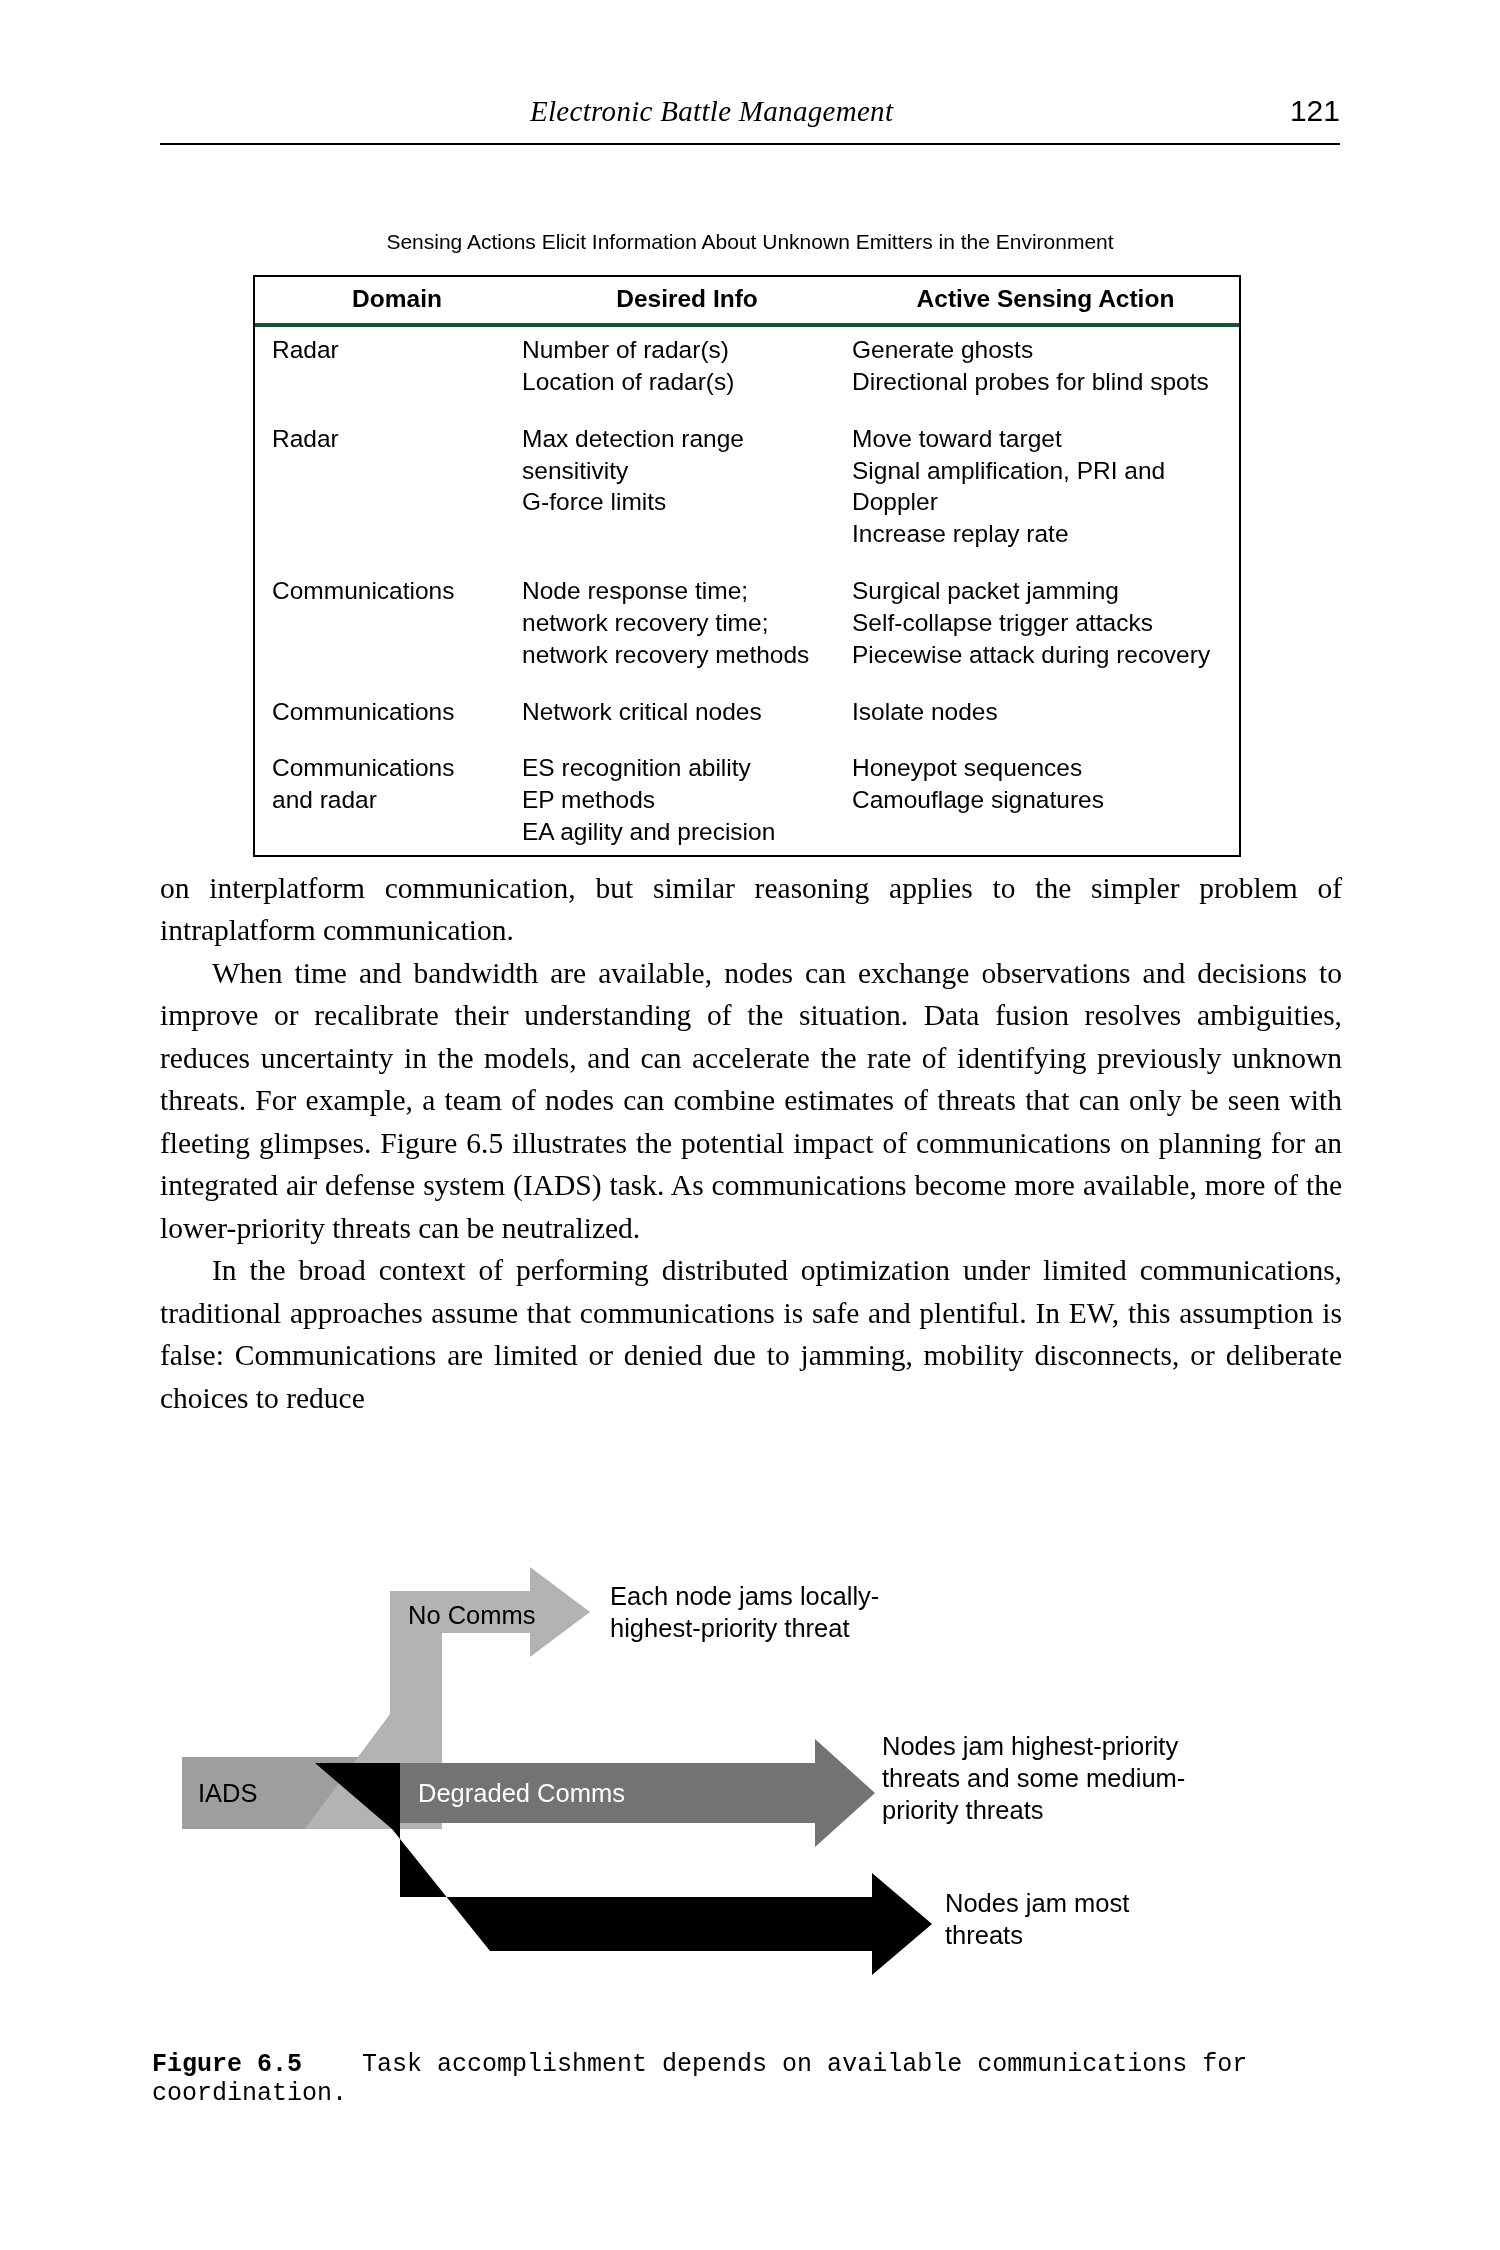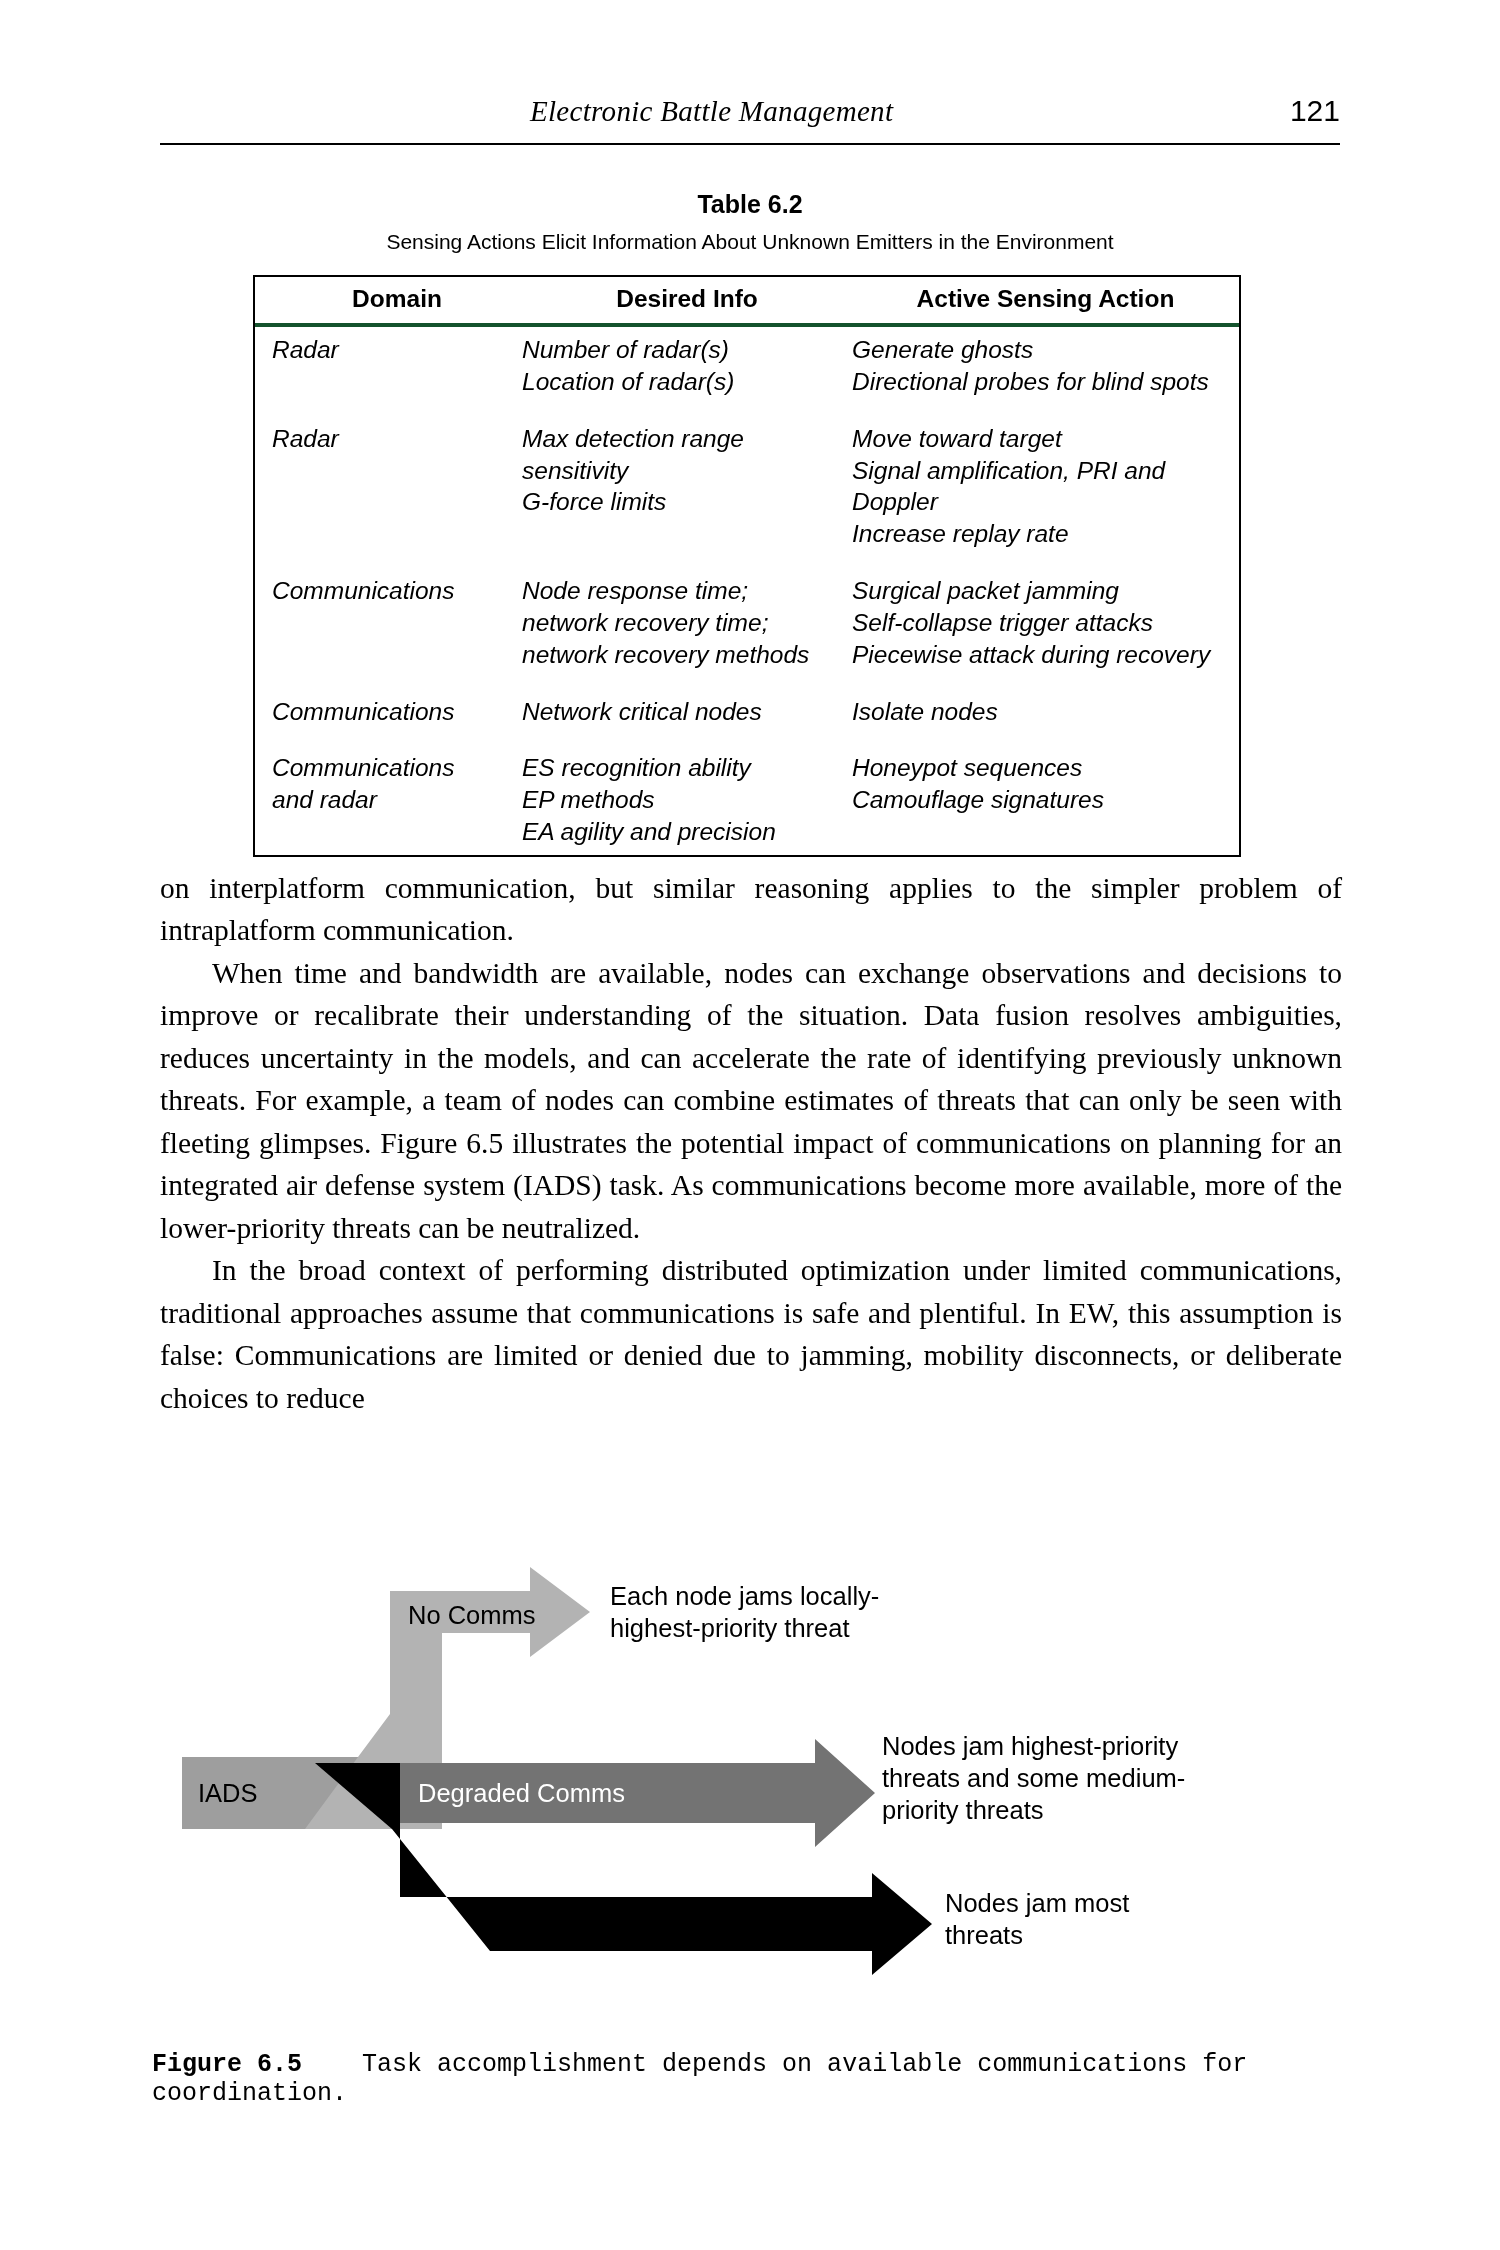--- a/index.html
+++ b/index.html
@@ -91,21 +91,20 @@
     text-align: center;
     font-weight: bold;
     padding: 8px 0 10px 0;
     border-bottom: 4px solid #14532d;
     vertical-align: bottom;
   }
   table.t62 td {
     vertical-align: top;
     padding: 7px 0 7px 0;
     line-height: 1.30;
-    font-style: italic;
   }
   .c1 { width: 250px; padding-left: 17px !important; }
   .c2 { width: 330px; }
   .c3 { width: auto; }
   .t62 th.c1 { padding-left: 17px; }
   .cell-lines span { display: block; }
   .row-gap td { padding-top: 18px !important; }
 
   
   .body-text {
@@ -160,21 +159,20 @@
 <body>
 
 <div class="page">
 
   <div class="runhead">
     <div class="runhead-title">Electronic Battle Management</div>
     <div class="runhead-page">121</div>
   </div>
   <div class="runhead-rule"></div>
 
-  <div class="table-caption-num">Table 6.2</div>
   <div class="table-caption-text">Sensing Actions Elicit Information About Unknown Emitters in the Environment</div>
 
   <div class="tbl-wrap">
     <table class="t62">
       <thead>
         <tr>
           <th class="c1">Domain</th>
           <th class="c2">Desired Info</th>
           <th class="c3">Active Sensing Action</th>
         </tr>

